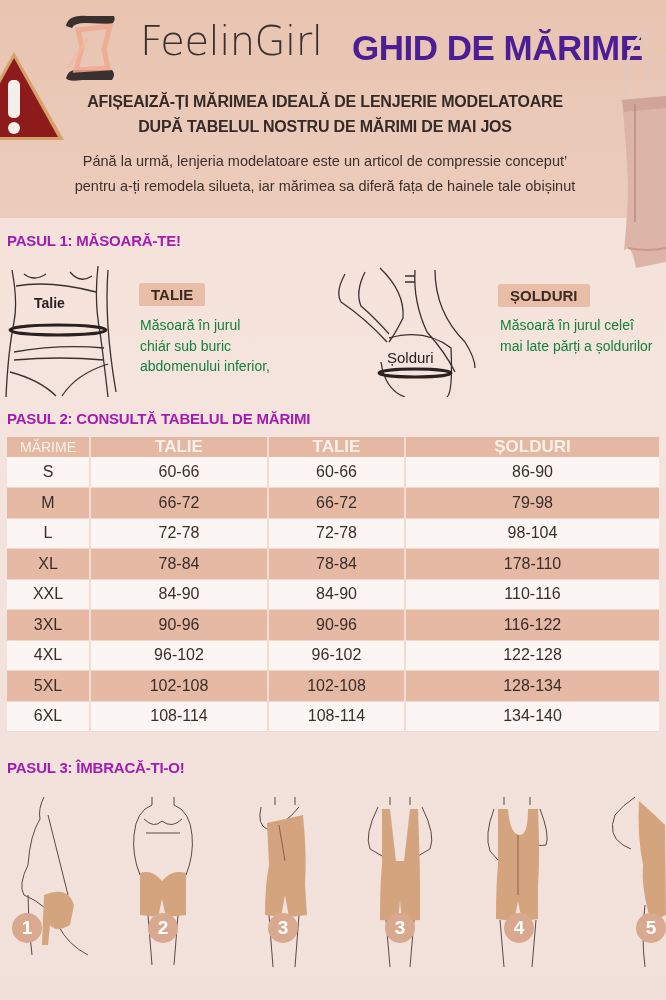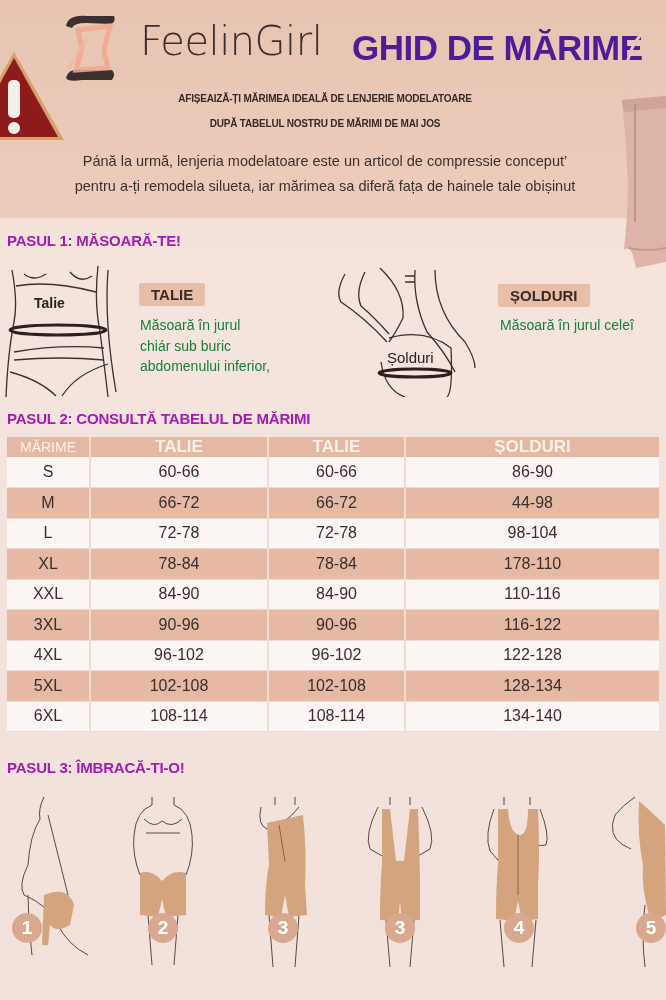--- a/index.html
+++ b/index.html
@@ -23,21 +23,21 @@
     letter-spacing: -0.5px; color: #3b2f2d;
     font-family: "DejaVu Sans", sans-serif;
   }
   .guide-title {
     left: 352px; top: 28px; font-size: 35px; font-weight: bold; color: #4c1d95;
     letter-spacing: -0.5px;
   }
   .warning { left: 0; top: 48px; width: 66px; height: 96px; }
   .headline {
     left: 60px; width: 530px; text-align: center;
-    font-size: 10px; font-weight: bold; color: #352a28; letter-spacing: -0.2px;
+    font-size: 16px; font-weight: bold; color: #352a28; letter-spacing: -0.2px;
   }
   .intro {
     left: 55px; width: 540px; text-align: center;
     font-size: 14.5px; color: #3c302d;
   }
   .product { left: 588px; top: 12px; width: 78px; height: 260px; }
 
   
   .step-title { left: 7px; font-size: 15px; font-weight: bold; color: #a21caf; letter-spacing: -0.2px; }
 
@@ -146,20 +146,21 @@
     <path d="M54 76 Q90 66 116 86 Q118 130 112 135"></path>
     <path d="M46 100 Q50 128 70 135"></path>
   </g>
   <ellipse cx="80" cy="111" rx="36" ry="4" fill="none" stroke="#2a2020" stroke-width="3"></ellipse>
   <text x="52" y="101" font-family="Liberation Sans, sans-serif" font-size="15" fill="#2a2020">Șolduri</text>
 </svg>
 
 <div class="abs badge" style="left:498px;top:284px;">ȘOLDURI</div>
 <div class="abs desc" style="left:500px;top:315px;">
   <div>Măsoară în jurul celeî</div>
+  <div>mai late părți a șoldurilor</div>
 </div>
 
 <div class="abs step-title" style="top:410px;">PASUL 2: CONSULTĂ TABELUL DE MĂRIMI</div>
 
 <table class="size-table">
   <colgroup>
       <col style="width:83px">
       <col style="width:178px">
       <col style="width:137px">
       <col style="width:254px">
@@ -176,21 +177,21 @@
     <tr>
         <td>S</td>
         <td>60-66</td>
         <td>60-66</td>
         <td>86-90</td>
       </tr>
     <tr>
         <td>M</td>
         <td>66-72</td>
         <td>66-72</td>
-        <td>44-98</td>
+        <td>79-98</td>
       </tr>
     <tr>
         <td>L</td>
         <td>72-78</td>
         <td>72-78</td>
         <td>98-104</td>
       </tr>
     <tr>
         <td>XL</td>
         <td>78-84</td>

